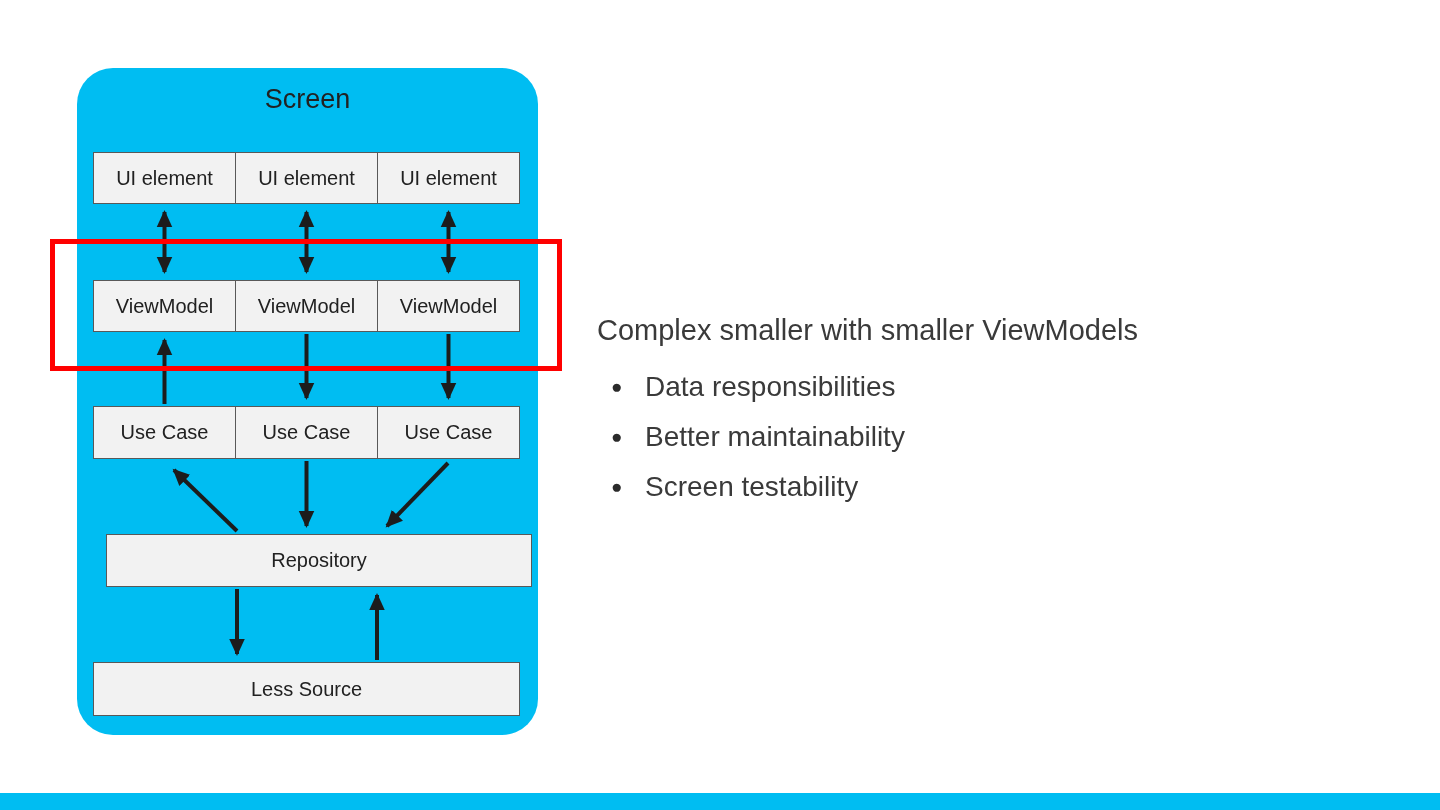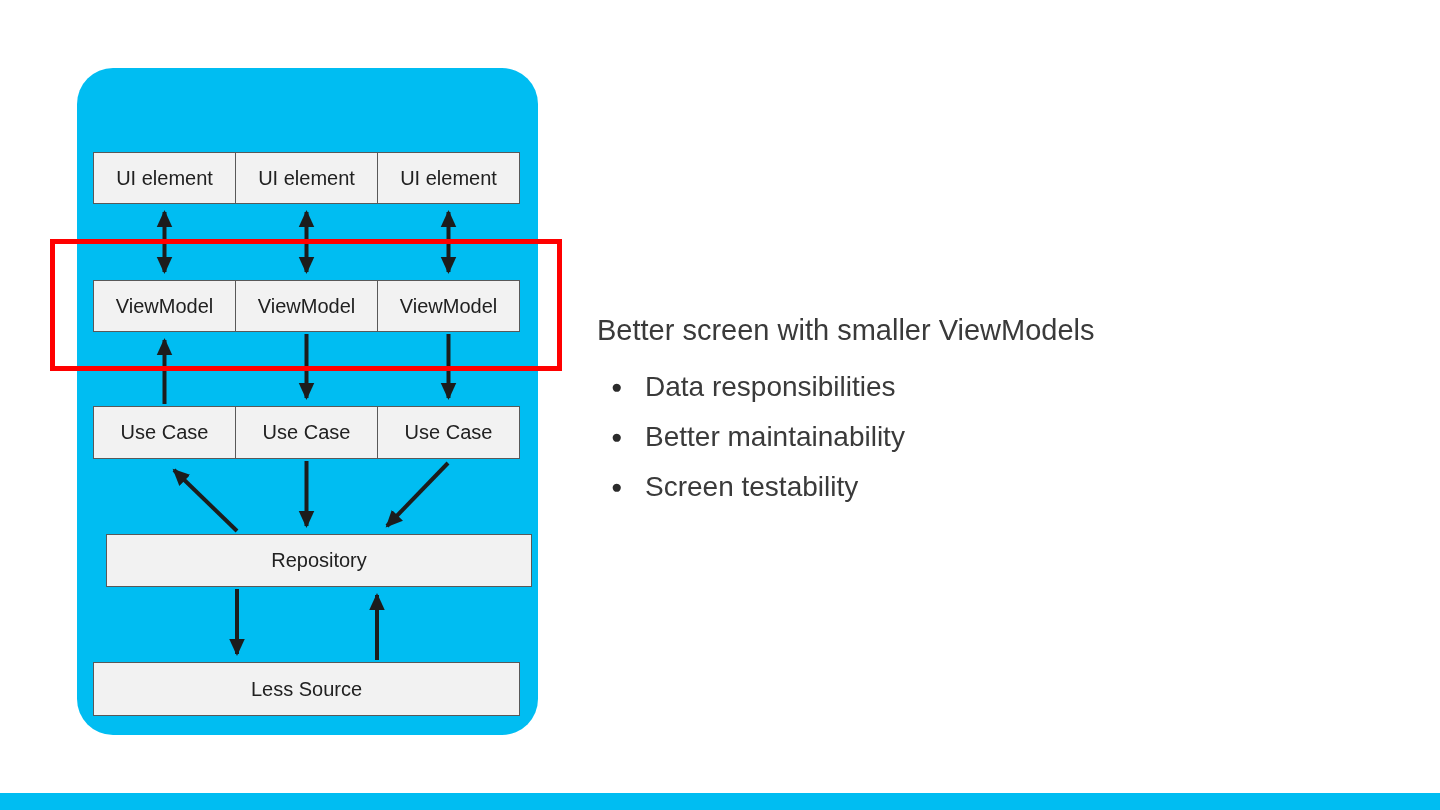--- a/index.html
+++ b/index.html
@@ -104,20 +104,21 @@
     background: #00bdf2;
     z-index: 1;
   }
 </style>
 </head>
 <body>
 
 <div class="slide">
 
   <div class="panel"></div>
+  <div class="panel-title">Screen</div>
 
   <div class="dbox" style="left:93px;top:152px;width:143px;height:52px">UI element</div>
   <div class="dbox" style="left:235px;top:152px;width:143px;height:52px">UI element</div>
   <div class="dbox" style="left:377px;top:152px;width:143px;height:52px">UI element</div>
 
   <div class="dbox" style="left:93px;top:280px;width:143px;height:52px">ViewModel</div>
   <div class="dbox" style="left:235px;top:280px;width:143px;height:52px">ViewModel</div>
   <div class="dbox" style="left:377px;top:280px;width:143px;height:52px">ViewModel</div>
 
   <div class="dbox" style="left:93px;top:406px;width:143px;height:53px">Use Case</div>
@@ -151,21 +152,21 @@
       <line x1="448" y1="463" x2="387" y2="526" marker-end="url(#ahE)"></line>
 
       <line x1="237" y1="589" x2="237" y2="654" marker-end="url(#ahE)"></line>
       <line x1="377" y1="660" x2="377" y2="595" marker-end="url(#ahE)"></line>
     </g>
   </svg>
 
   <div class="red-box"></div>
 
   <div class="notes">
-    <div class="notes-title">Better screen with smaller ViewModels</div>
+    <div class="notes-title">Complex smaller with smaller ViewModels</div>
     <div class="bullet-row">
       <span class="bullet-dot">●</span>
       <span class="bullet-text">Data responsibilities</span>
     </div>
     <div class="bullet-row">
       <span class="bullet-dot">●</span>
       <span class="bullet-text">Better maintainability</span>
     </div>
     <div class="bullet-row">
       <span class="bullet-dot">●</span>

